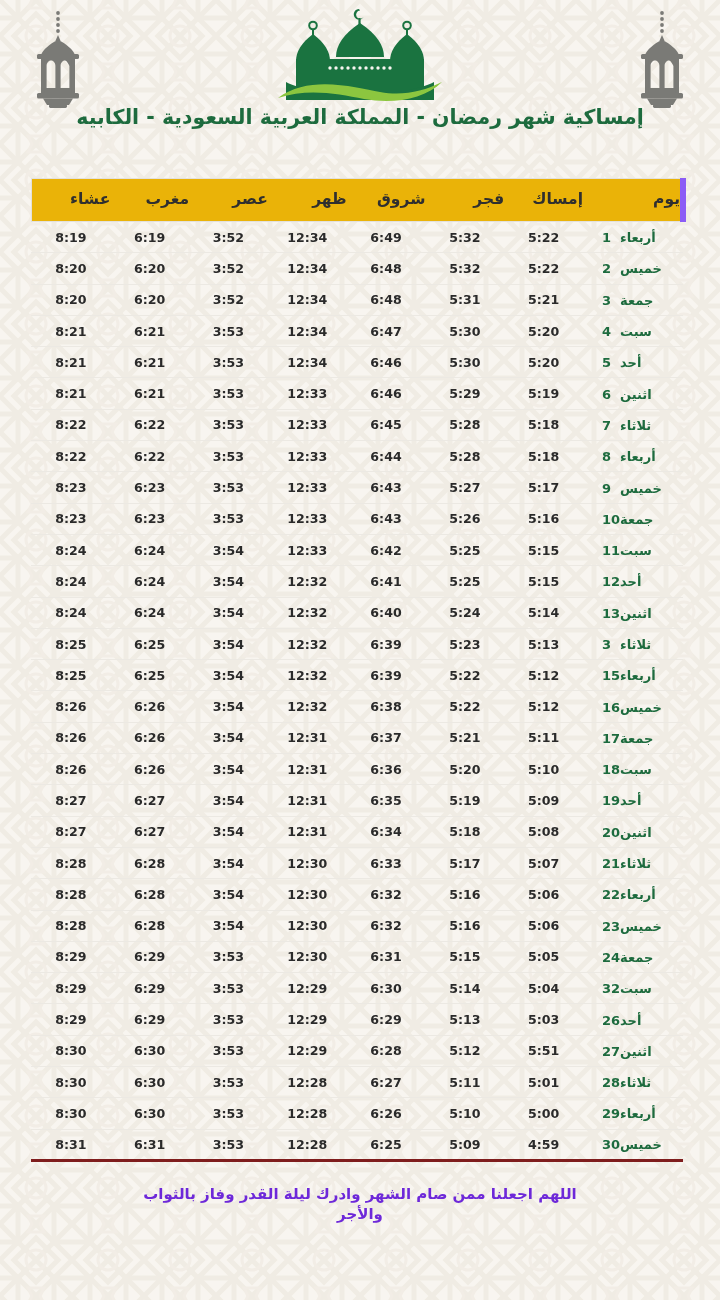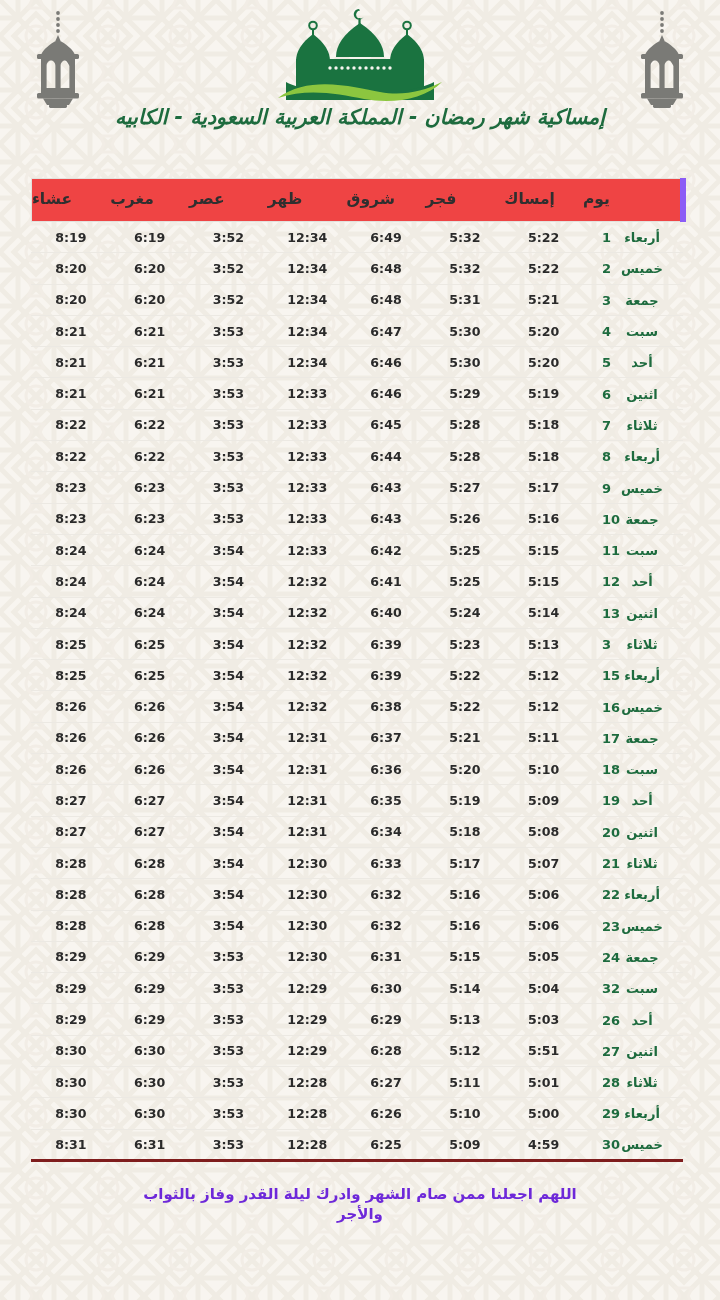--- a/index.html
+++ b/index.html
@@ -59,21 +59,20 @@
     top:104px;
     left:0;
     right:0;
     text-align:center;
     padding:0 60px;
     font-size:20.5px;
     font-weight:bold;
     line-height:1.3;
     color:#1d6b3e;
     letter-spacing:0px;
-    font-style:italic;
   }
 
   
   .table-wrap{
     position:relative;
     width:652px;
     margin:6px auto 0 auto;
   }
 
   table.imsakia{
@@ -83,24 +82,24 @@
   }
 
   table.imsakia thead tr{
     background:#fcfcfc;
   }
   table.imsakia thead th{
     font-size:15.5px;
     font-weight:bold;
     color:#2f2f2f;
     padding:11px 0 13px 0;
-    text-align:left;
+    text-align:right;
     border-top:1px solid #e3e1dd;
     border-bottom:1px solid #e3e1dd;
-    background:#ef4444;
+    background:#eab308;
   }
   table.imsakia thead th:first-child{border-right:6px solid #8b5cf6;}
   table.imsakia thead th:last-child{border-left:1px solid #e3e1dd;}
 
   table.imsakia tbody td{
     font-size:12.6px;
     font-weight:bold;
     color:#2a2a2a;
     text-align:center;
     height:31.3px;
@@ -123,21 +122,21 @@
     min-width:18px;
     text-align:left;
     vertical-align:middle;
   }
   .day-name{
     display:inline-block;
     color:#1d6b3e;
     font-weight:bold;
     font-size:13px;
     min-width:44px;
-    text-align:center;
+    text-align:left;
     vertical-align:middle;
   }
 
   
   col.c-day{width:100px;}
   col.c-t{width:78.8px;}
 
   
   .footer{
     margin-top:22px;

